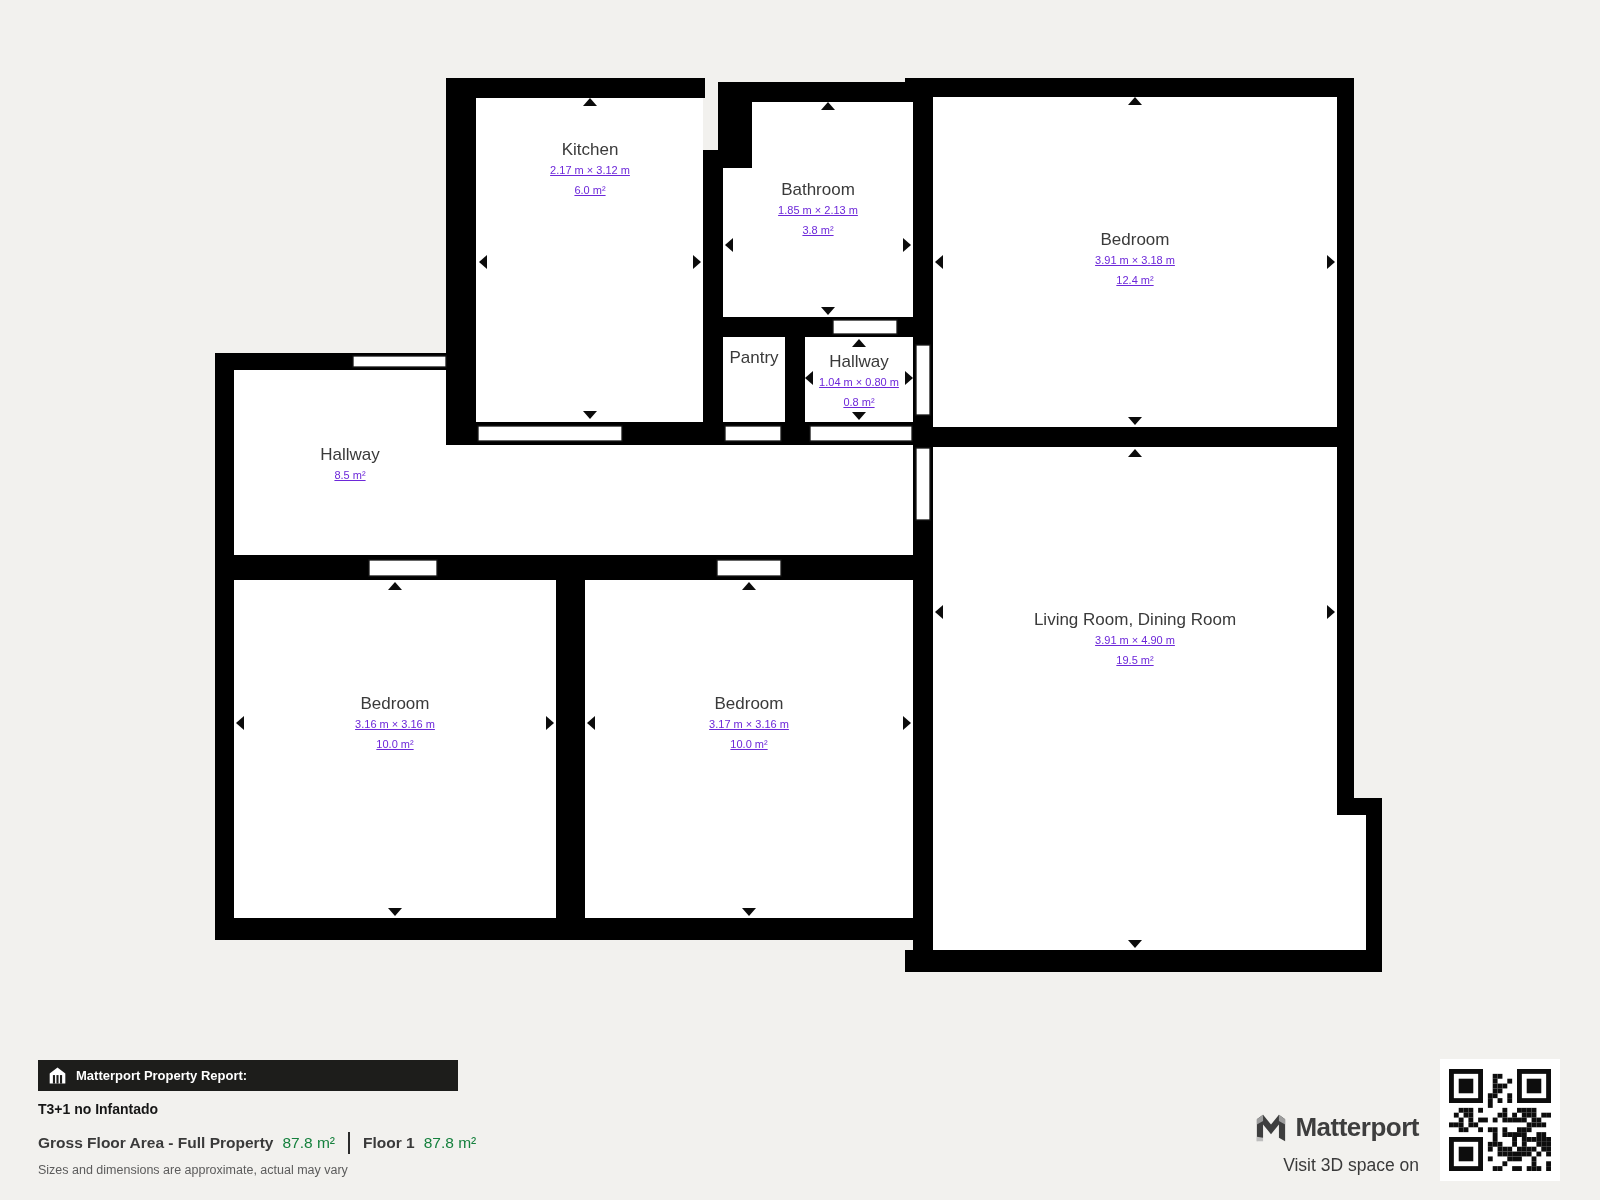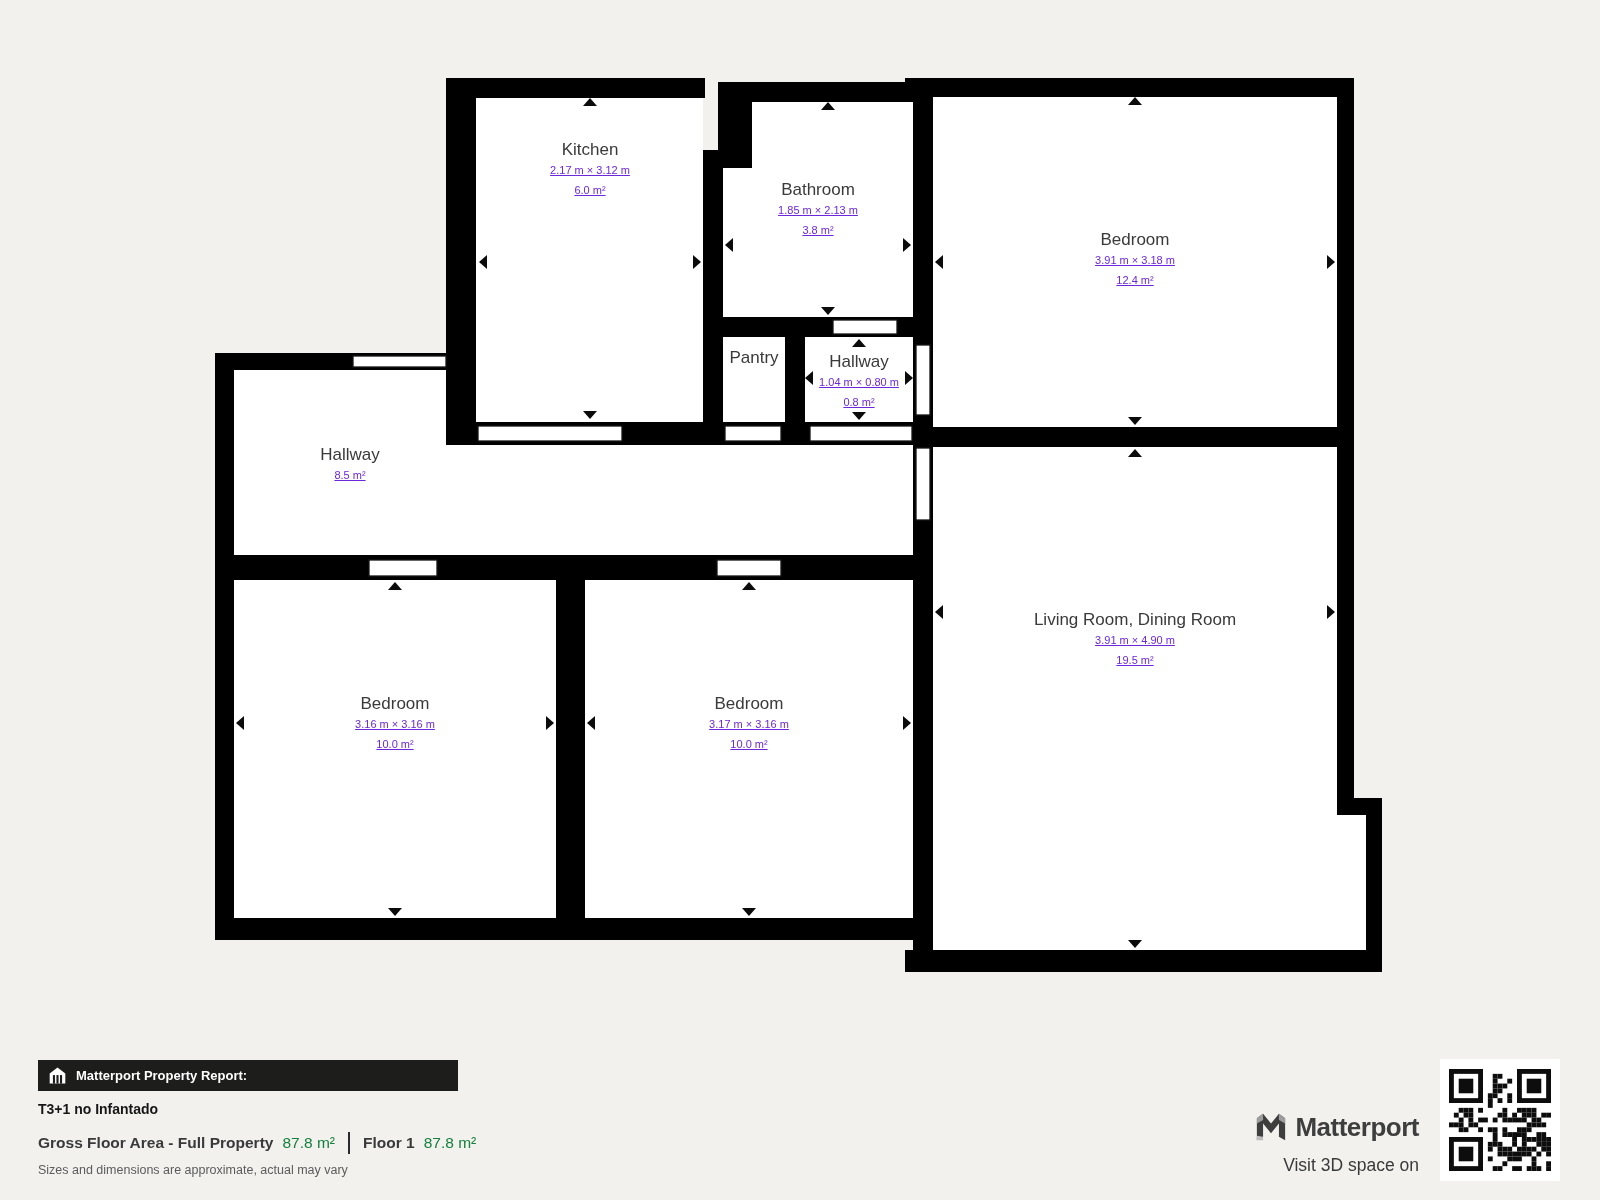--- a/index.html
+++ b/index.html
@@ -35,21 +35,21 @@
   .vdiv{width:2px;height:22px;background:#2b2b2b;margin:0 4px;}
   .disclaimer{
     position:absolute;left:38px;top:1163px;font-size:12.5px;color:#5c5c5c;z-index:6;
   }
   
   .visit-text{
     position:absolute;right:181px;top:1155px;font-size:17.5px;color:#3a3a3a;
     text-align:right;z-index:6;
   }
   .mp-logo{
-    position:absolute;right:181px;top:1112px;display:flex;align-items:flex-start;
+    position:absolute;right:181px;top:1112px;display:flex;align-items:flex-end;
     gap:8px;z-index:6;
   }
   .mp-word{font-size:26px;font-weight:bold;color:#3e3e3e;letter-spacing:-0.5px;}
   .qr-card{
     position:absolute;left:1440px;top:1059px;width:120px;height:122px;
     background:#ffffff;z-index:6;display:flex;align-items:center;justify-content:center;
   }
 </style>
 </head>
 <body>

